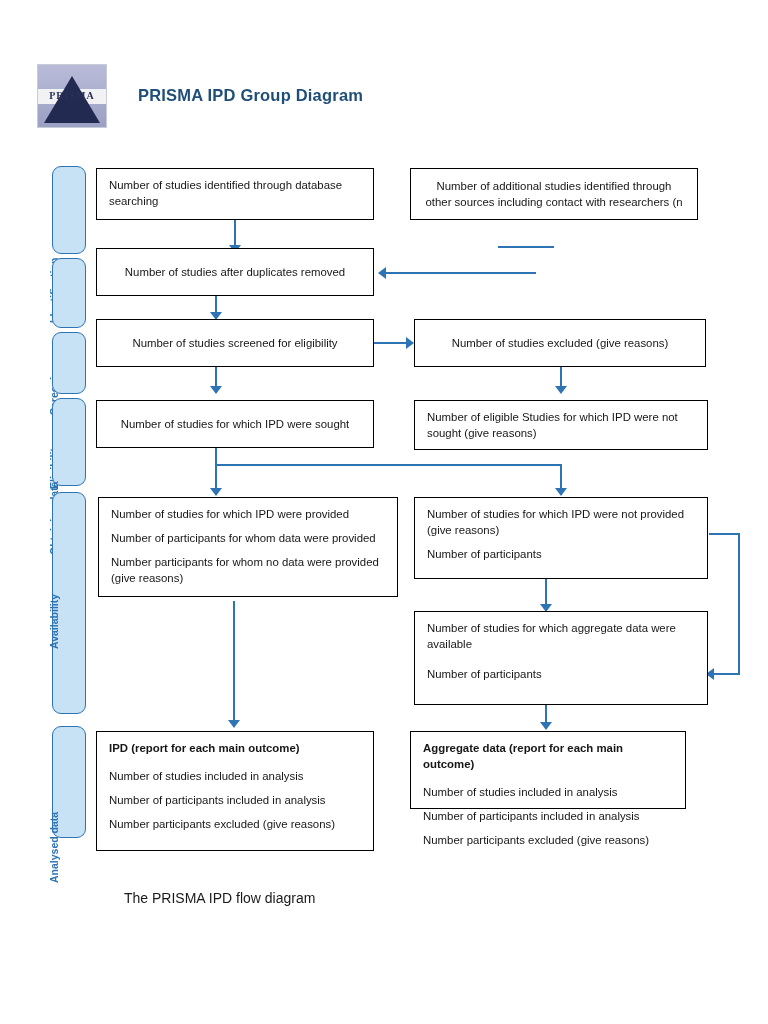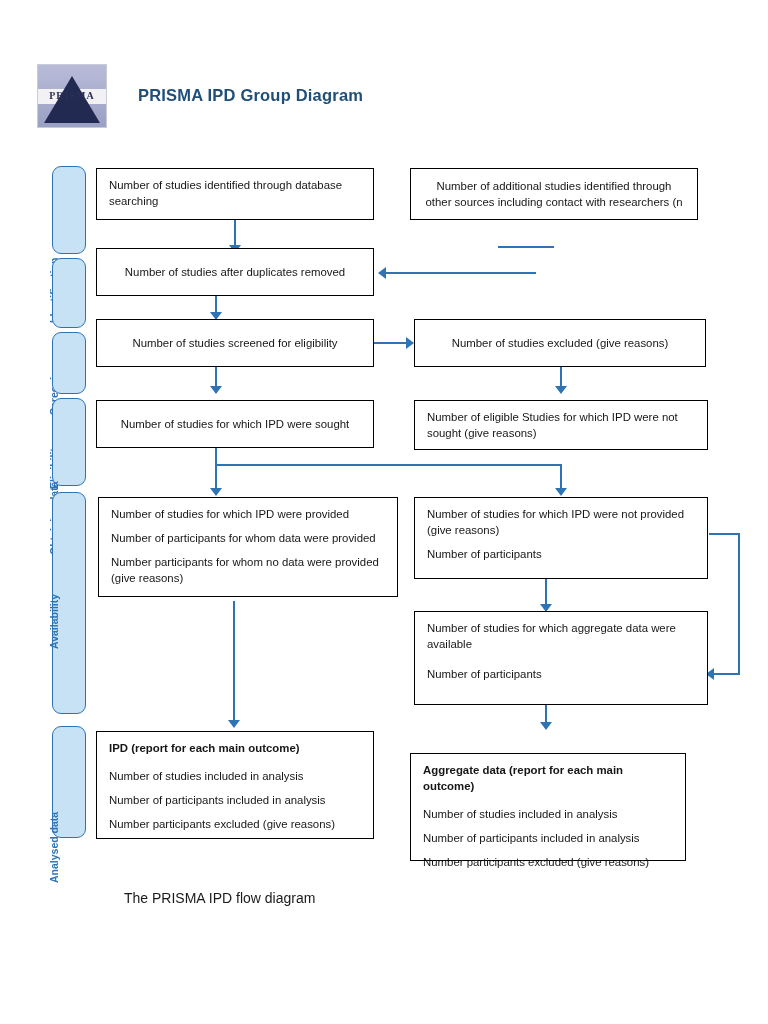--- a/index.html
+++ b/index.html
@@ -220,28 +220,28 @@
       <p>Number of studies for which aggregate data were available</p>
       <p style="margin-top:14px;"> Number of participants</p>
     </div>
 
     <div class="ln lnv" style="left:233px;top:601px;height:124px;"></div>
     <div class="arw arw-d" style="left:228px;top:720px;"></div>
 
     <div class="ln lnv" style="left:545px;top:705px;height:22px;"></div>
     <div class="arw arw-d" style="left:540px;top:722px;"></div>
 
-    <div class="box" style="left:96px;top:731px;width:278px;height:108px;">
+    <div class="box" style="left:96px;top:731px;width:278px;height:120px;">
       <div class="hd">IPD (report for each main outcome)</div>
       <p>Number of studies included in analysis</p>
       <p>Number of participants included in analysis</p>
       <p>Number participants excluded (give reasons)</p>
     </div>
 
-    <div class="box" style="left:410px;top:753px;width:276px;height:108px;">
+    <div class="box" style="left:410px;top:731px;width:276px;height:78px;">
       <div class="hd">Aggregate data (report for each main outcome)</div>
       <p>Number of studies included in analysis</p>
       <p>Number of participants included in analysis</p>
       <p>Number participants excluded (give reasons)</p>
     </div>
 
   </div>
 
   <div class="foot" style="top:888px;">The PRISMA IPD flow diagram</div>
 

